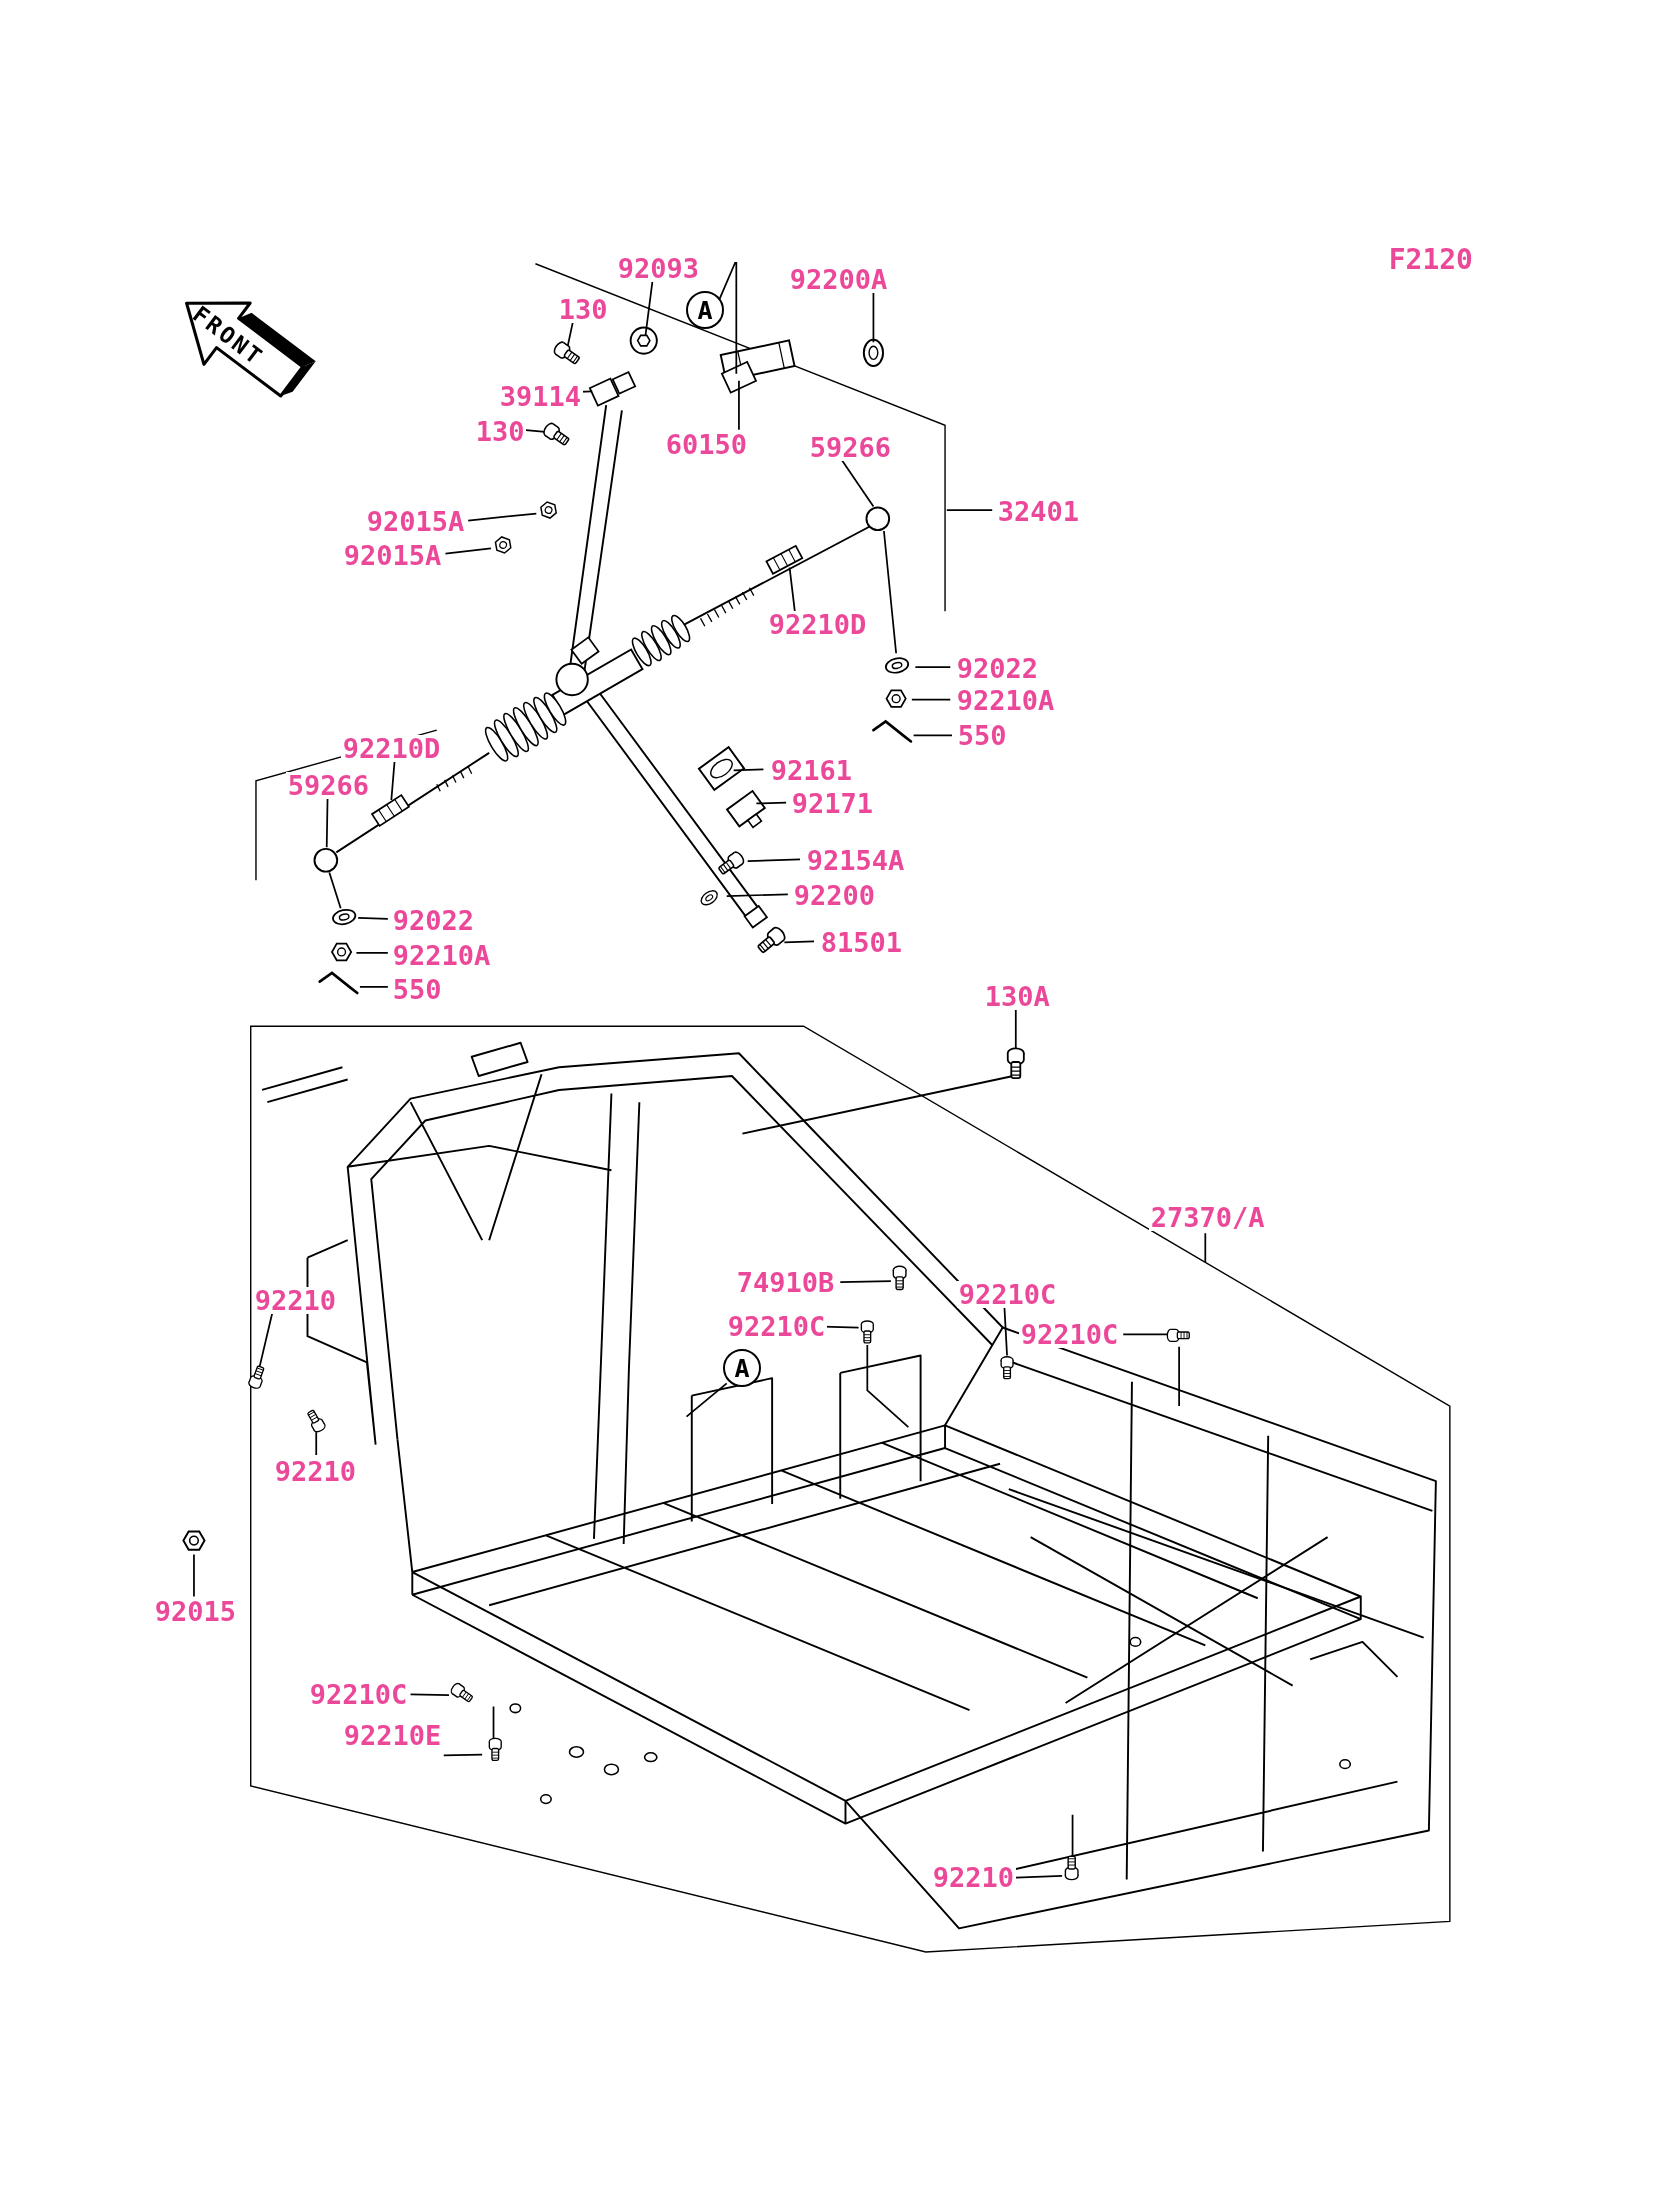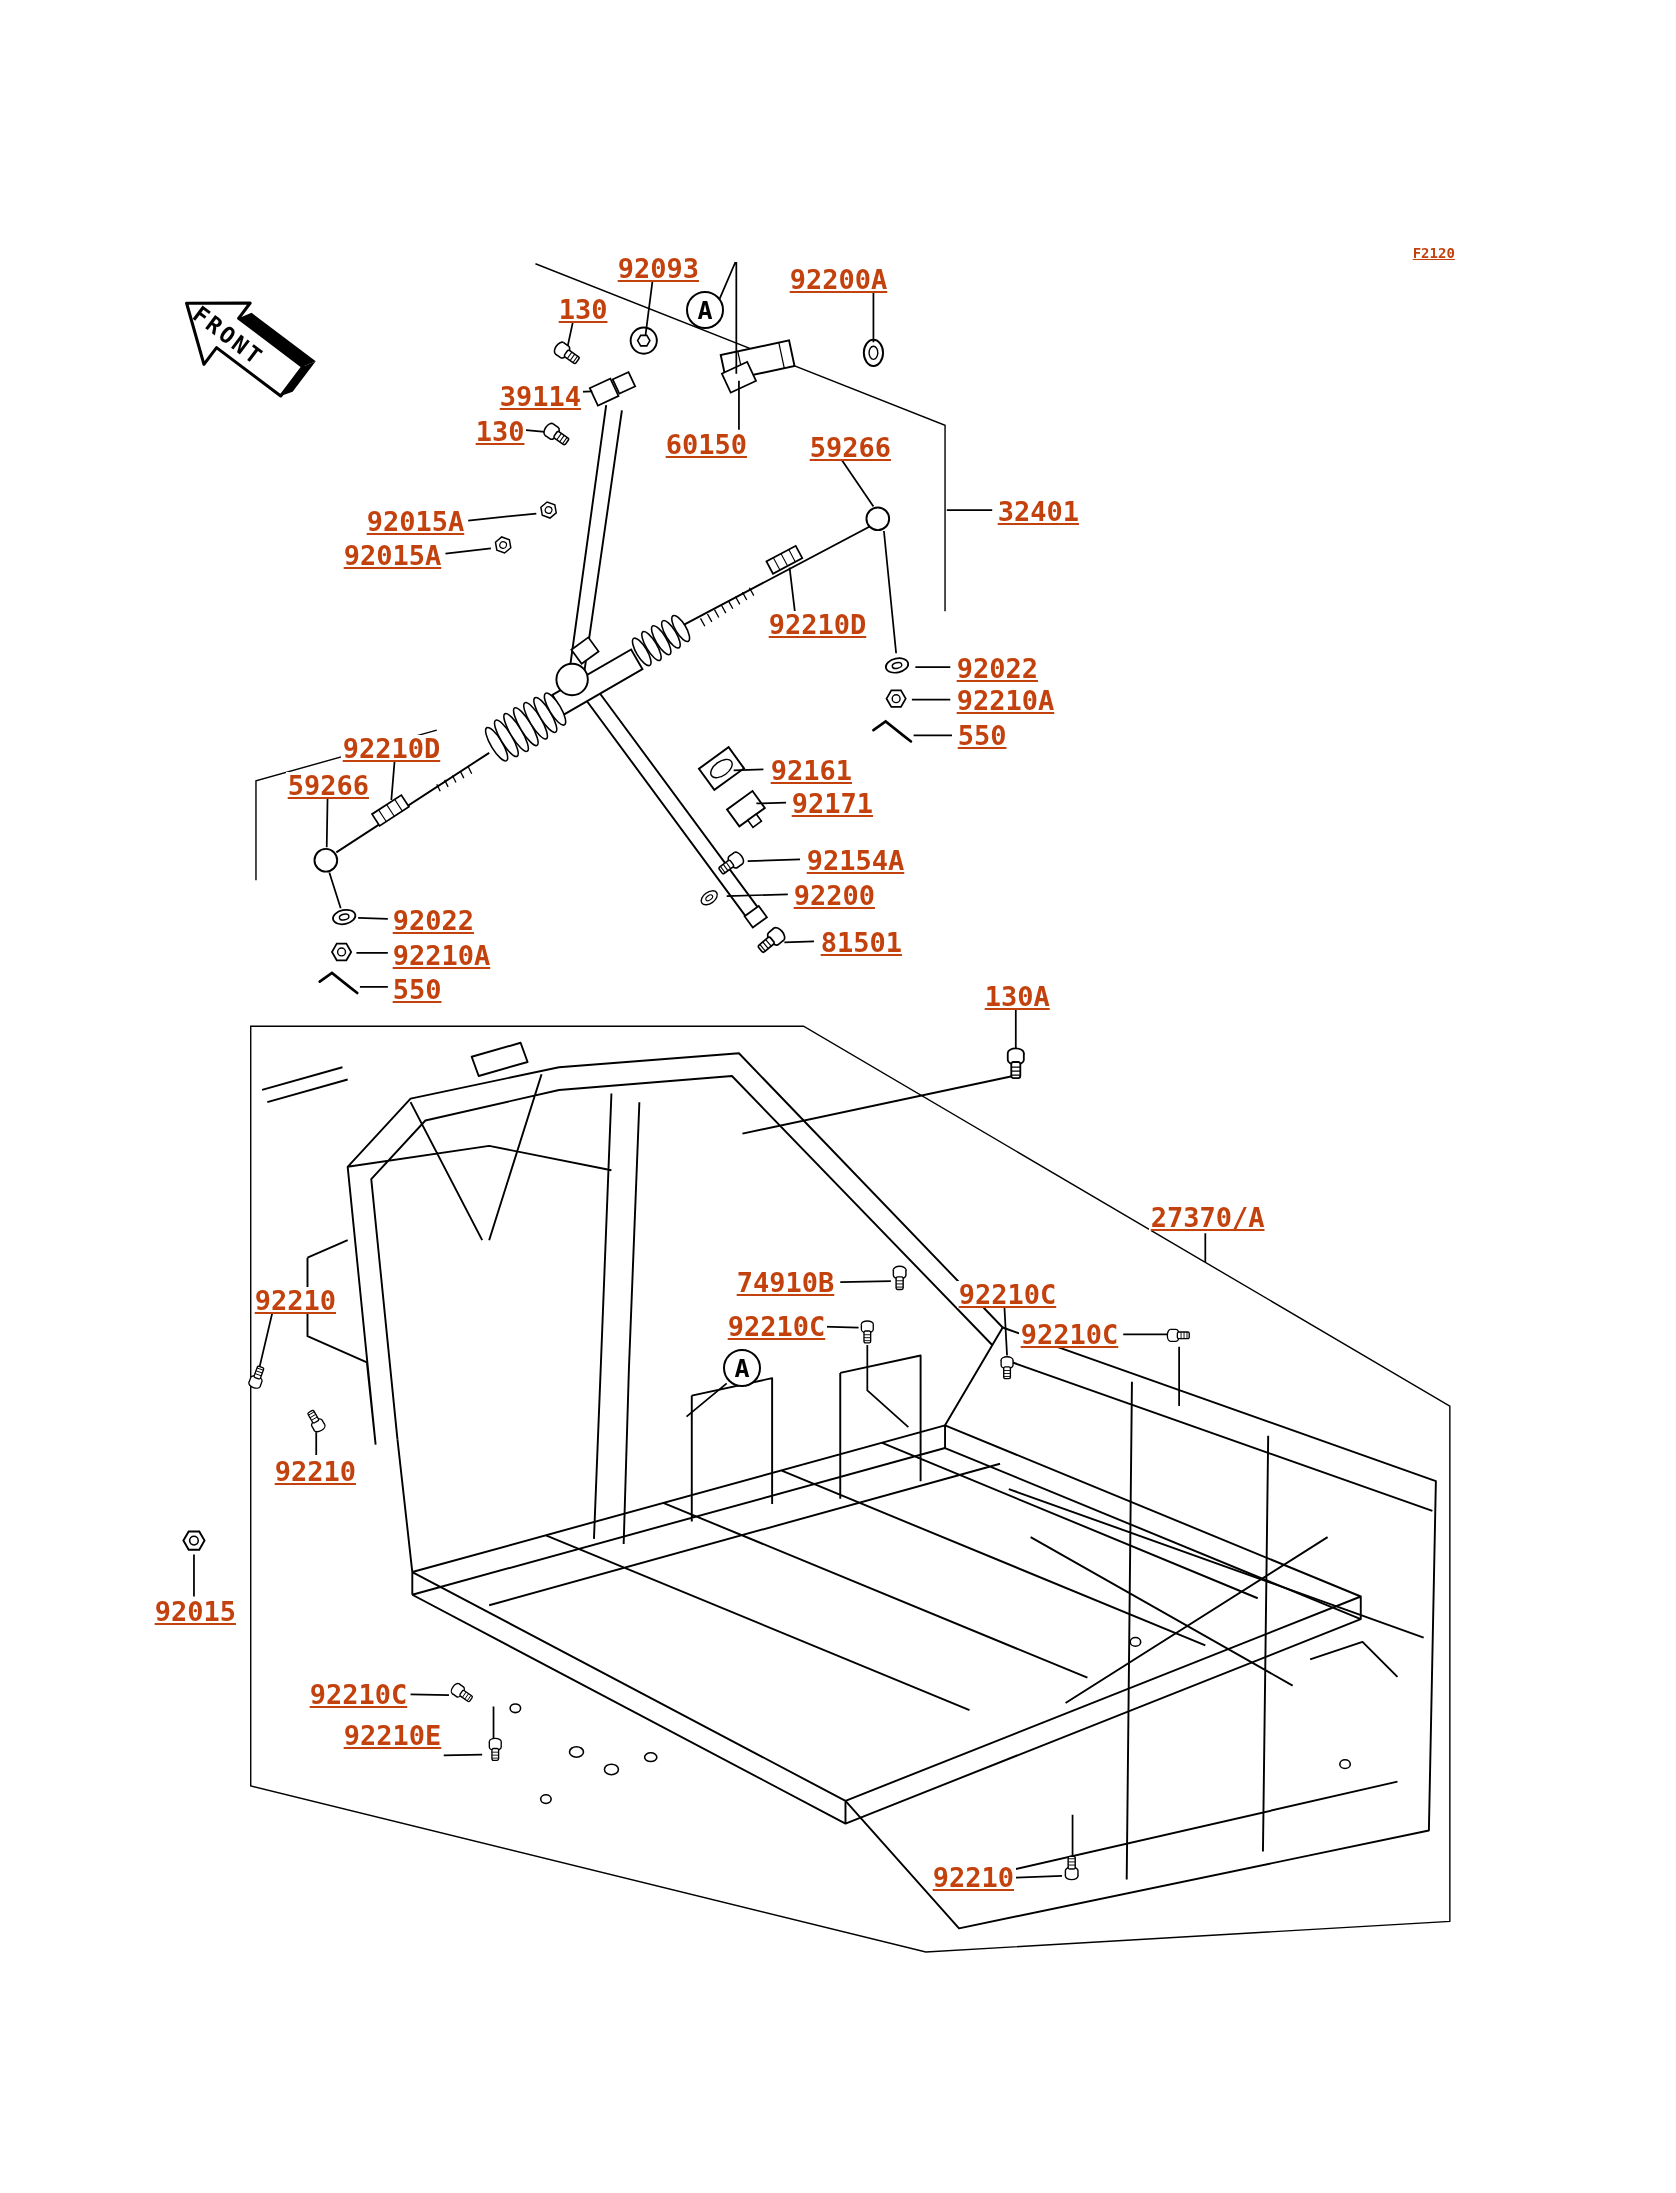--- a/index.html
+++ b/index.html
@@ -1,21 +1,21 @@
 <!DOCTYPE html>
 <html style="font-size:14px"><head>
 <meta charset="utf-8">
 <style>
   html,body{margin:0;padding:0;background:#ffffff;}
   .page{position:relative;width:1677px;height:2193px;background:#fff;overflow:hidden;
         font-family:"DejaVu Sans Mono",monospace;}
   svg{position:absolute;left:0;top:0;}
-  .lbl{position:absolute;font:bold 27px "DejaVu Sans Mono",monospace;color:#c2410c;
-       line-height:1;background:#fff;padding:0 1.7px;white-space:nowrap;z-index:3;text-decoration:underline;}
-  .lbl.sm{font-size:14px;margin-left:24px;}
+  .lbl{position:absolute;font:bold 27px "DejaVu Sans Mono",monospace;color:#ec4899;
+       line-height:1;background:#fff;padding:0 1.7px;white-space:nowrap;z-index:3;}
+  .lbl.sm{font-size:28px;}
   .circle-a{position:absolute;width:38px;height:38px;border:2.6px solid #000;border-radius:50%;
        background:#fff;display:flex;align-items:center;justify-content:center;
        font:bold 25px "DejaVu Sans Mono",monospace;color:#000;z-index:3;box-sizing:border-box;}
 </style>
 </head>
 <body>
 
 <div class="page">
 
 <svg width="1677" height="2193" viewBox="0 0 1920 2511">

